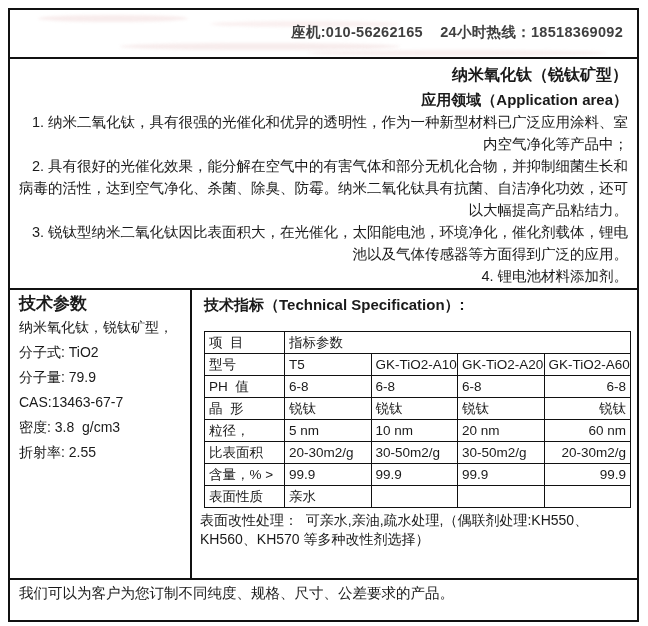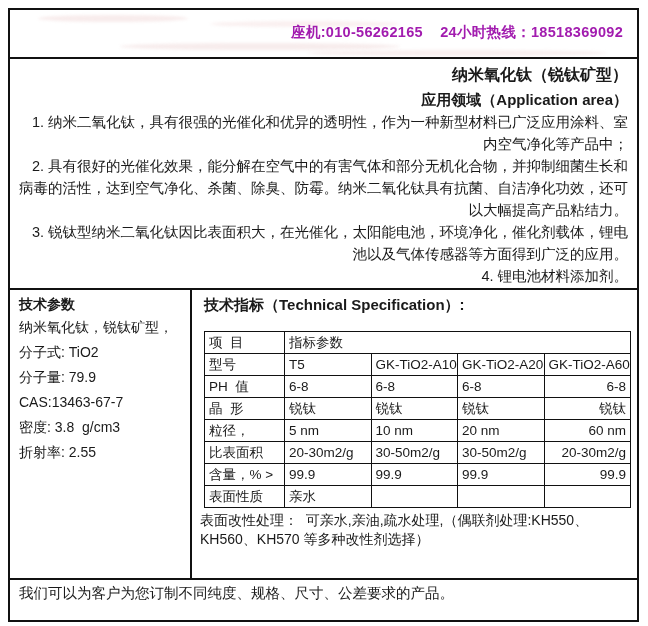--- a/index.html
+++ b/index.html
@@ -13,21 +13,21 @@
     position:absolute;left:8px;top:8px;width:631px;height:614px;
     border:2px solid #111;box-sizing:border-box;
     display:flex;flex-direction:column;background:#fff;
   }
   
   .header-band{
     height:47px;flex:none;border-bottom:2px solid #111;position:relative;
   }
   .phone-line{
     position:absolute;right:14px;top:13px;
-    font-weight:bold;font-size:14.5px;color:#a21caf;
+    font-weight:bold;font-size:14.5px;color:#404040;
     white-space:pre;letter-spacing:0.3px;
   }
   .smudge{position:absolute;border-radius:50%;pointer-events:none;}
   .smudge.s1{left:28px;top:5px;width:150px;height:7px;background:rgba(225,170,170,0.22);filter:blur(1.5px);}
   .smudge.s2{left:200px;top:11px;width:190px;height:6px;background:rgba(225,170,170,0.18);filter:blur(1.5px);}
   .smudge.s3{left:110px;top:33px;width:280px;height:7px;background:rgba(215,160,160,0.20);filter:blur(1.5px);}
   .smudge.s4{right:30px;bottom:1px;width:300px;height:6px;background:rgba(220,165,165,0.18);filter:blur(1.5px);}
   
   .intro{
     flex:none;height:231px;box-sizing:border-box;
@@ -36,21 +36,21 @@
   }
   .doc-title{font-size:16px;font-weight:bold;line-height:26px;margin:0;}
   .app-heading{font-size:15px;font-weight:bold;line-height:23px;margin:0;}
   .app-item{font-size:14.5px;line-height:22px;margin:0;white-space:pre-wrap;}
   
   .middle{flex:1;display:flex;min-height:0;}
   .left-col{
     width:182px;flex:none;box-sizing:border-box;
     border-right:2px solid #111;padding:3px 6px 0 9px;overflow:hidden;
   }
-  .tp-heading{font-size:14px;font-weight:bold;line-height:22px;margin:0;}
+  .tp-heading{font-size:17px;font-weight:bold;line-height:22px;margin:0;}
   .tp-subheading{font-size:14px;font-weight:bold;line-height:22px;margin:0;white-space:pre;}
   .tp-line{font-size:14px;line-height:25px;margin:0;white-space:pre;}
   .right-col{flex:1;box-sizing:border-box;padding:3px 8px 0 12px;overflow:hidden;}
   .ts-heading{font-size:15px;font-weight:bold;line-height:23px;margin:0;}
   
   table.spec{
     border-collapse:collapse;margin:15px 0 3px 0;table-layout:fixed;width:427px;padding-left:40px;
   }
   table.spec td{
     border:1px solid #111;height:22px;padding:0 4px;

